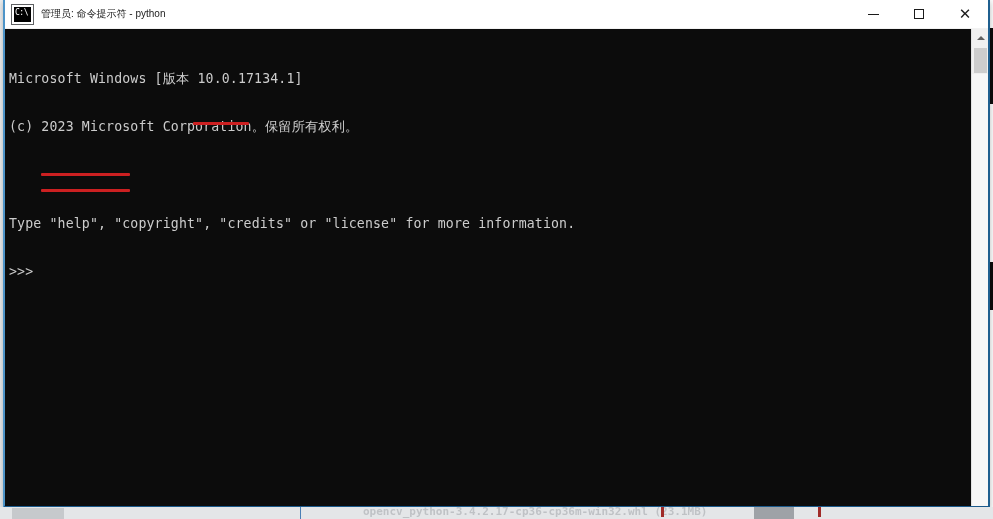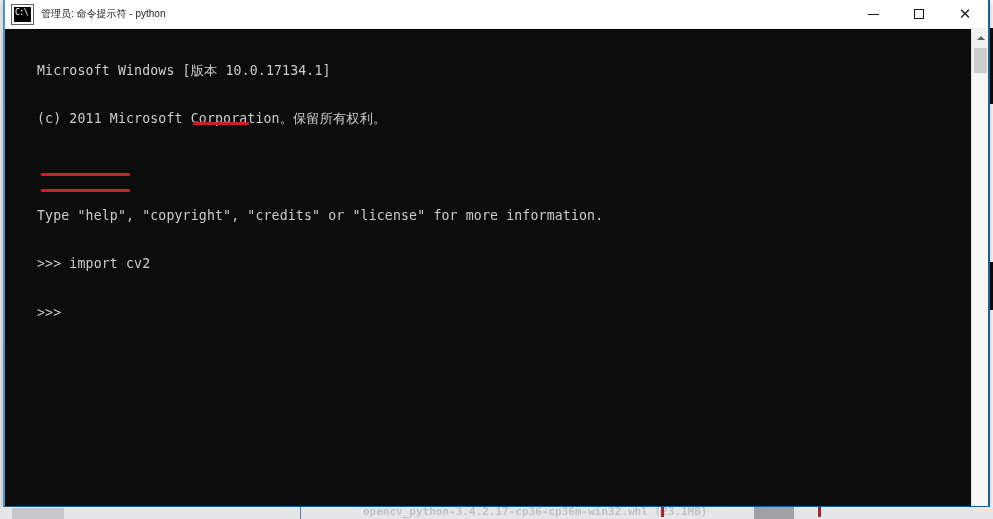--- a/index.html
+++ b/index.html
@@ -218,29 +218,28 @@
   
   #console-body {
     position: relative;
     height: 477px;
     background: #0c0c0c;
     overflow: hidden;
   }
   #console-text {
     position: absolute;
     left: 4px;
-    top: 2px;
+    top: 10px;
     width: 950px;
     font-family: "DejaVu Sans Mono", monospace;
     font-size: 13.2px;
     line-height: 16.1px;
     color: #cccccc;
     white-space: pre;
     letter-spacing: 0.15px;
-    margin-left: 28px;
   }
   .console-line { height: 16.1px; }
 
   
   .underline {
     position: absolute;
     background: #cc2021;
     height: 3px;
     border-radius: 1px;
   }
@@ -319,24 +318,23 @@
         <div class="caption-btn close">
           <span class="cb-close">✕</span>
         </div>
       </div>
     </div>
 
     <div id="console-body">
 
       <div id="console-text">
         <div class="console-line">Microsoft Windows [版本 10.0.17134.1]</div>
-        <div class="console-line">(c) 2011 Microsoft Corporation。保留所有权利。</div>
+        <div class="console-line">(c) 2023 Microsoft Corporation。保留所有权利。</div>
         <div class="console-line"></div>
         <div class="console-line">Type "help", "copyright", "credits" or "license" for more information.</div>
-        <div class="console-line">&gt;&gt;&gt; import cv2</div>
         <div class="console-line">&gt;&gt;&gt;</div>
       </div>
 
       <div class="underline" id="ul-python"></div>
       <div class="underline" id="ul-import"></div>
       <div class="underline" id="ul-prompt"></div>
 
       <div id="scrollbar">
         <div id="sb-track-light"></div>
         <div id="sb-up">

